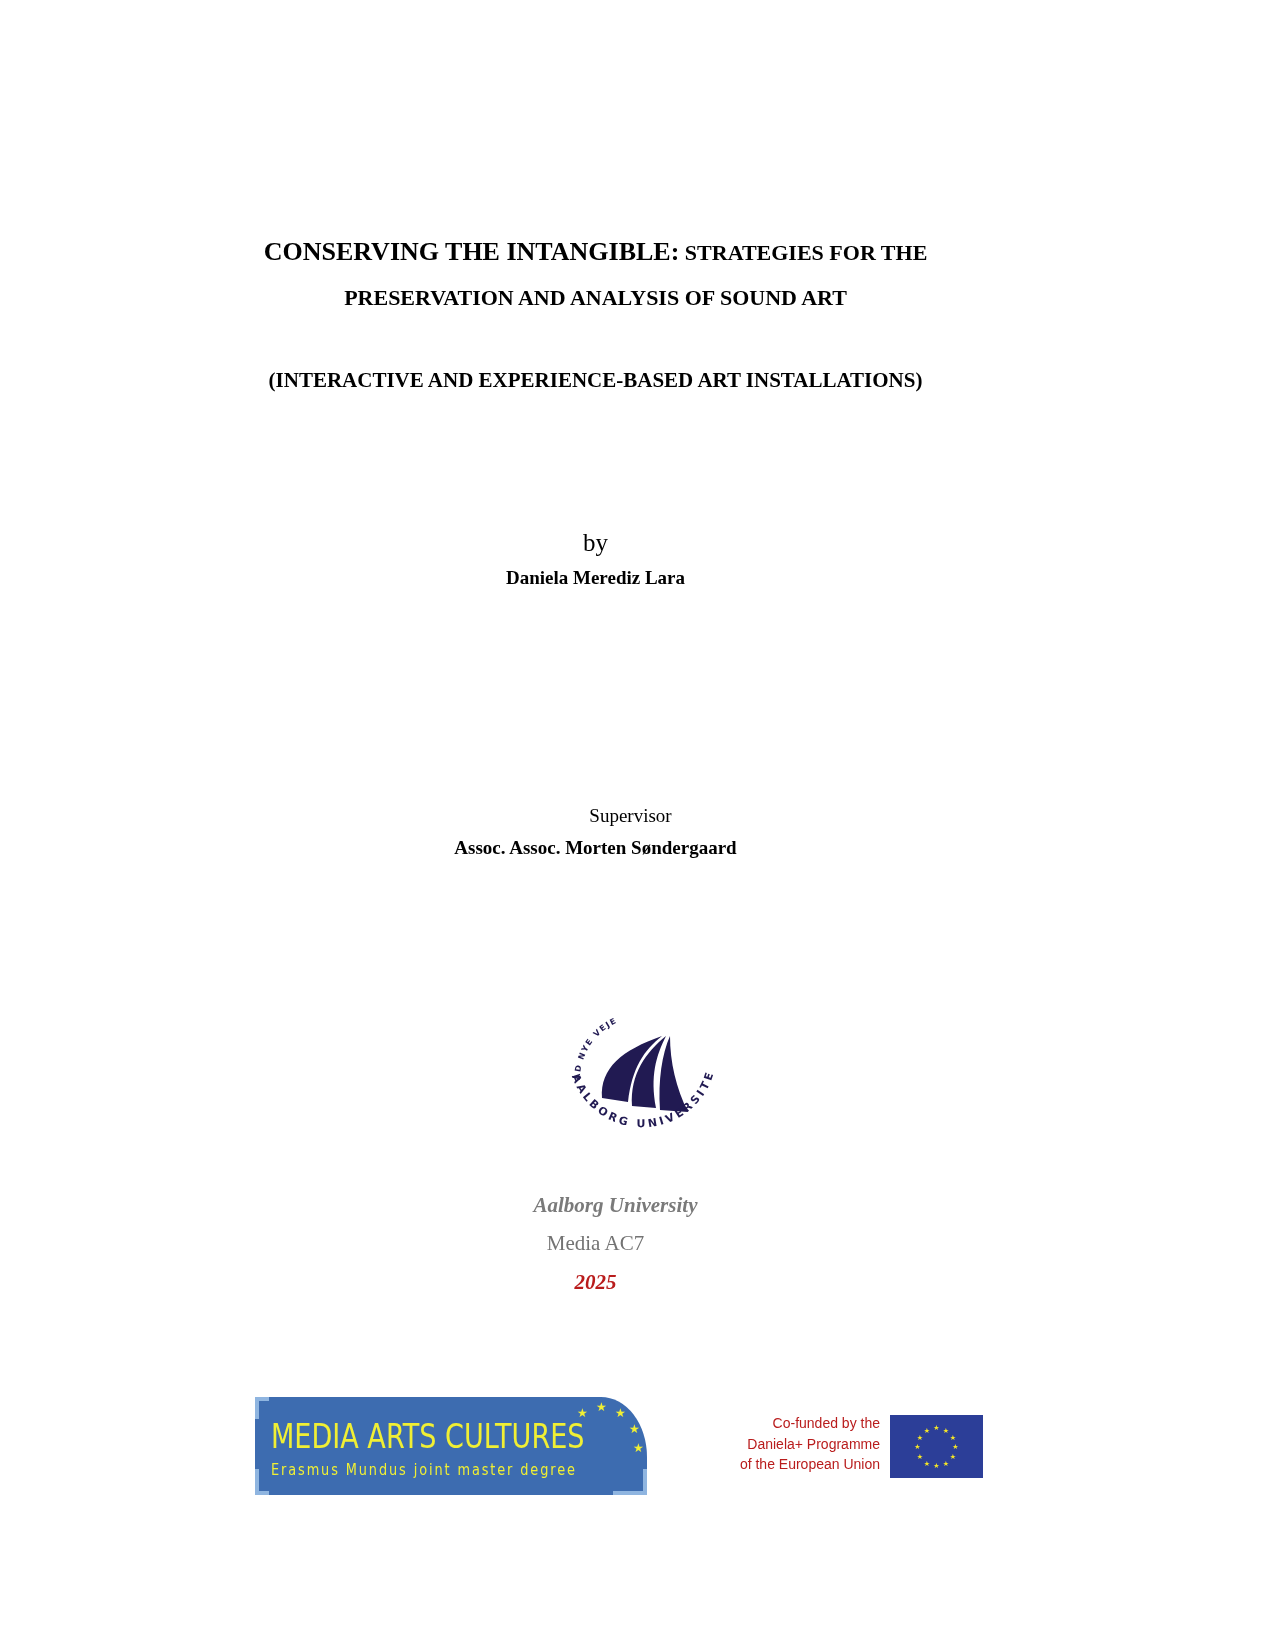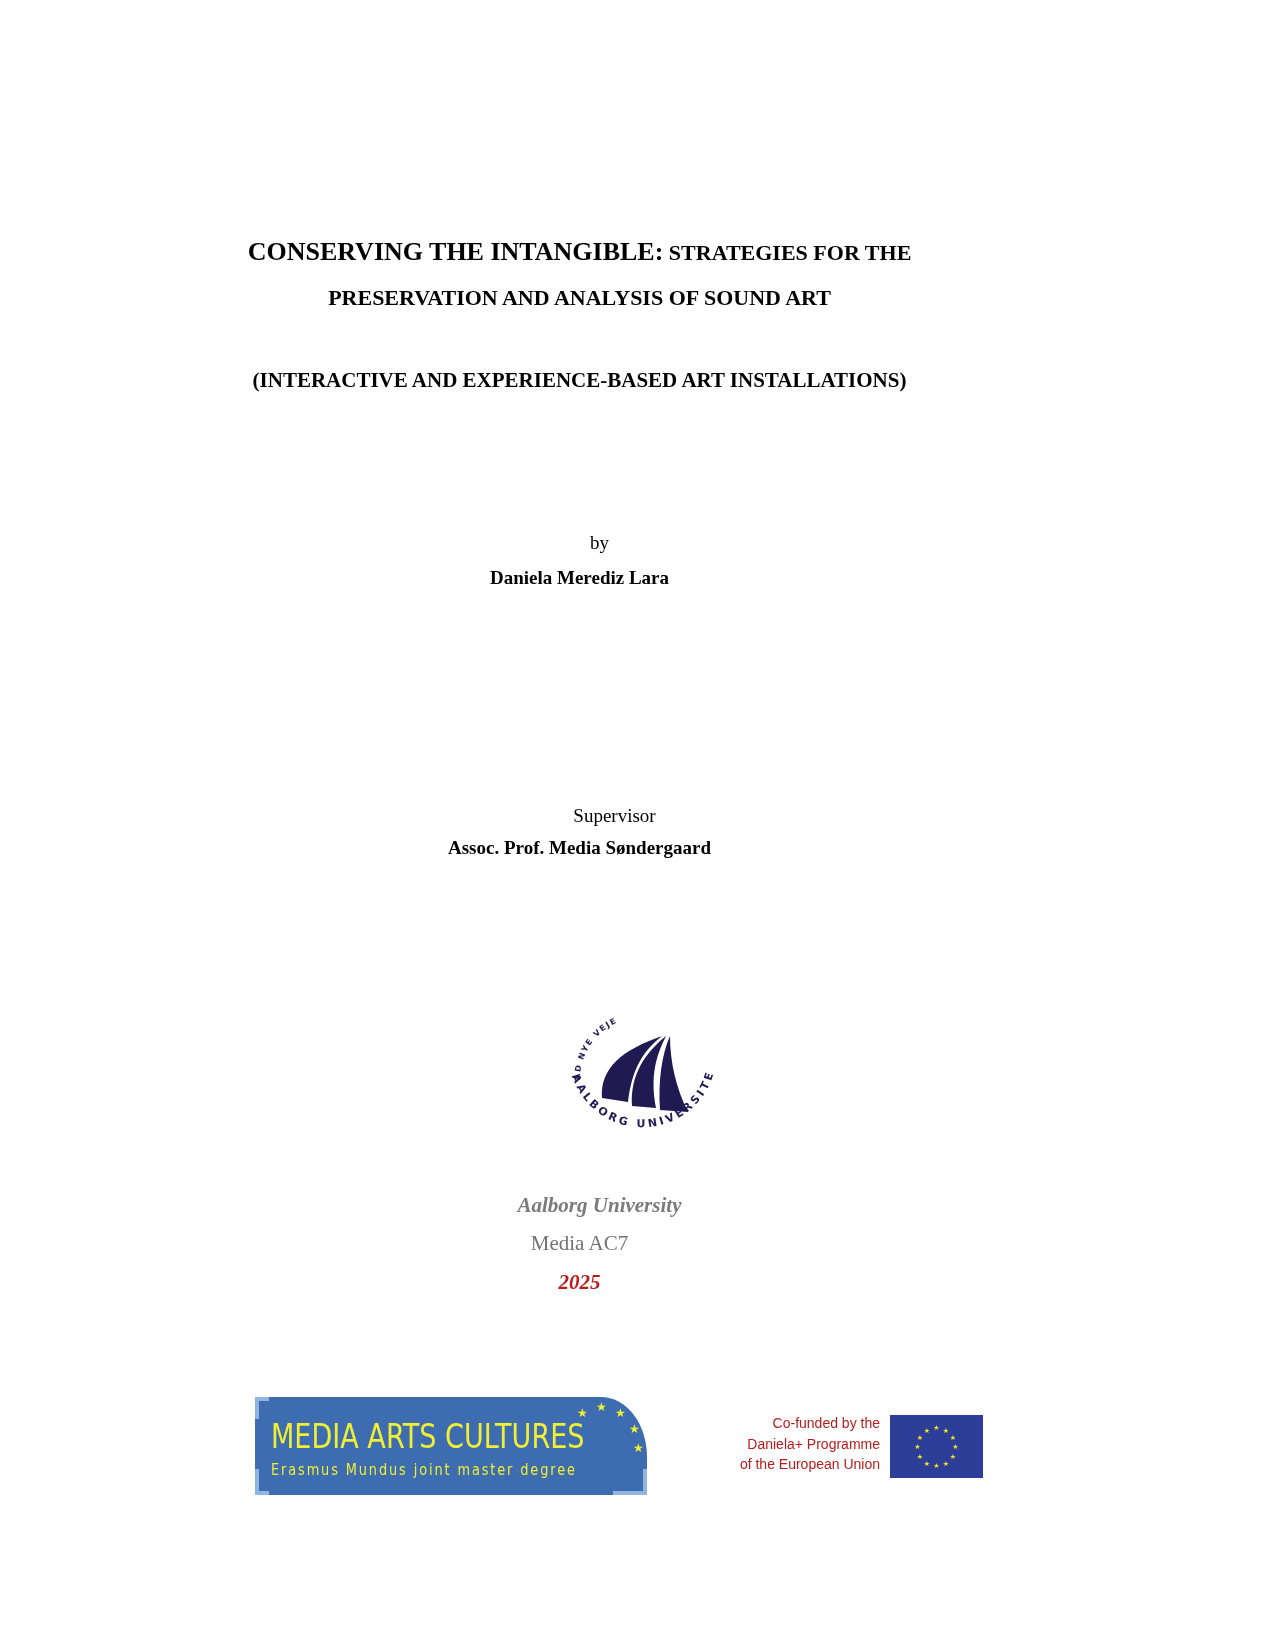--- a/index.html
+++ b/index.html
@@ -1,26 +1,26 @@
 <!DOCTYPE html>
 <html><head>
   <meta charset="utf-8">
   <style>
     html, body { margin: 0; padding: 0; background: #ffffff; }
     body { width: 1275px; height: 1651px; position: relative; overflow: hidden; font-family: "Liberation Serif", "DejaVu Serif", serif; color: #000; }
     .abs { position: absolute; }
-    .center-line { position: absolute; left: 0; width: 1159px; text-align: center; white-space: nowrap; }
+    .center-line { position: absolute; left: 16px; width: 1159px; text-align: center; white-space: nowrap; }
 
     .title-line1 { top: 234px; font-weight: bold; line-height: 36px; }
     .title-big { font-size: 26px; }
     .title-small { font-size: 22px; }
     .title-line2 { top: 283px; font-weight: bold; font-size: 22px; line-height: 30px; }
     .subtitle { top: 366px; font-weight: bold; font-size: 21px; line-height: 28px; }
 
-    .by { top: 531px; font-size: 19px; line-height: 24px; margin-left: 20px; }
+    .by { top: 531px; font-size: 25px; line-height: 24px; }
     .author { top: 566px; font-weight: bold; font-size: 19px; line-height: 24px; }
     .sup-label { top: 804px; font-size: 19px; line-height: 24px; margin-left: 35px; }
     .sup-name { top: 836px; font-weight: bold; font-size: 19px; line-height: 24px; }
 
     .uni-name { top: 1192px; font-weight: bold; font-style: italic; font-size: 21px; line-height: 26px; color: #7a7a7a; padding-left: 20px; }
     .dept { top: 1230px; font-size: 21px; line-height: 26px; color: #737373; }
     .year { top: 1269px; font-weight: bold; font-style: italic; font-size: 21px; line-height: 26px; color: #b91c1c; }
 
     .aau-logo { left: 562px; top: 1008px; width: 160px; height: 135px; }
 
@@ -40,21 +40,21 @@
   <span class="title-big">CONSERVING THE INTANGIBLE:</span><span class="title-small"> STRATEGIES FOR THE</span>
 </div>
 <div class="center-line title-line2">PRESERVATION AND ANALYSIS OF SOUND ART</div>
 
 <div class="center-line subtitle">(INTERACTIVE AND EXPERIENCE-BASED ART INSTALLATIONS)</div>
 
 <div class="center-line by">by</div>
 <div class="center-line author">Daniela Merediz Lara</div>
 
 <div class="center-line sup-label">Supervisor</div>
-<div class="center-line sup-name">Assoc. Prof. Media Søndergaard</div>
+<div class="center-line sup-name">Assoc. Assoc. Morten Søndergaard</div>
 
 <div class="abs aau-logo">
   <svg width="160" height="135" viewBox="0 0 160 135">
     <defs>
       <path id="arcTop" d="M 18 72 A 62 62 0 0 1 62 12" fill="none"></path>
       <path id="arcBottom" d="M 10 68 A 74 74 0 0 0 152 64" fill="none"></path>
     </defs>
 
     <path d="M 40 90 C 38 60, 60 42, 100 28 C 82 42, 70 60, 66 94 Z" fill="#211a52"></path>
     <path d="M 70 98 C 68 66, 84 44, 104 28 C 94 48, 88 68, 94 100 Z" fill="#211a52"></path>

